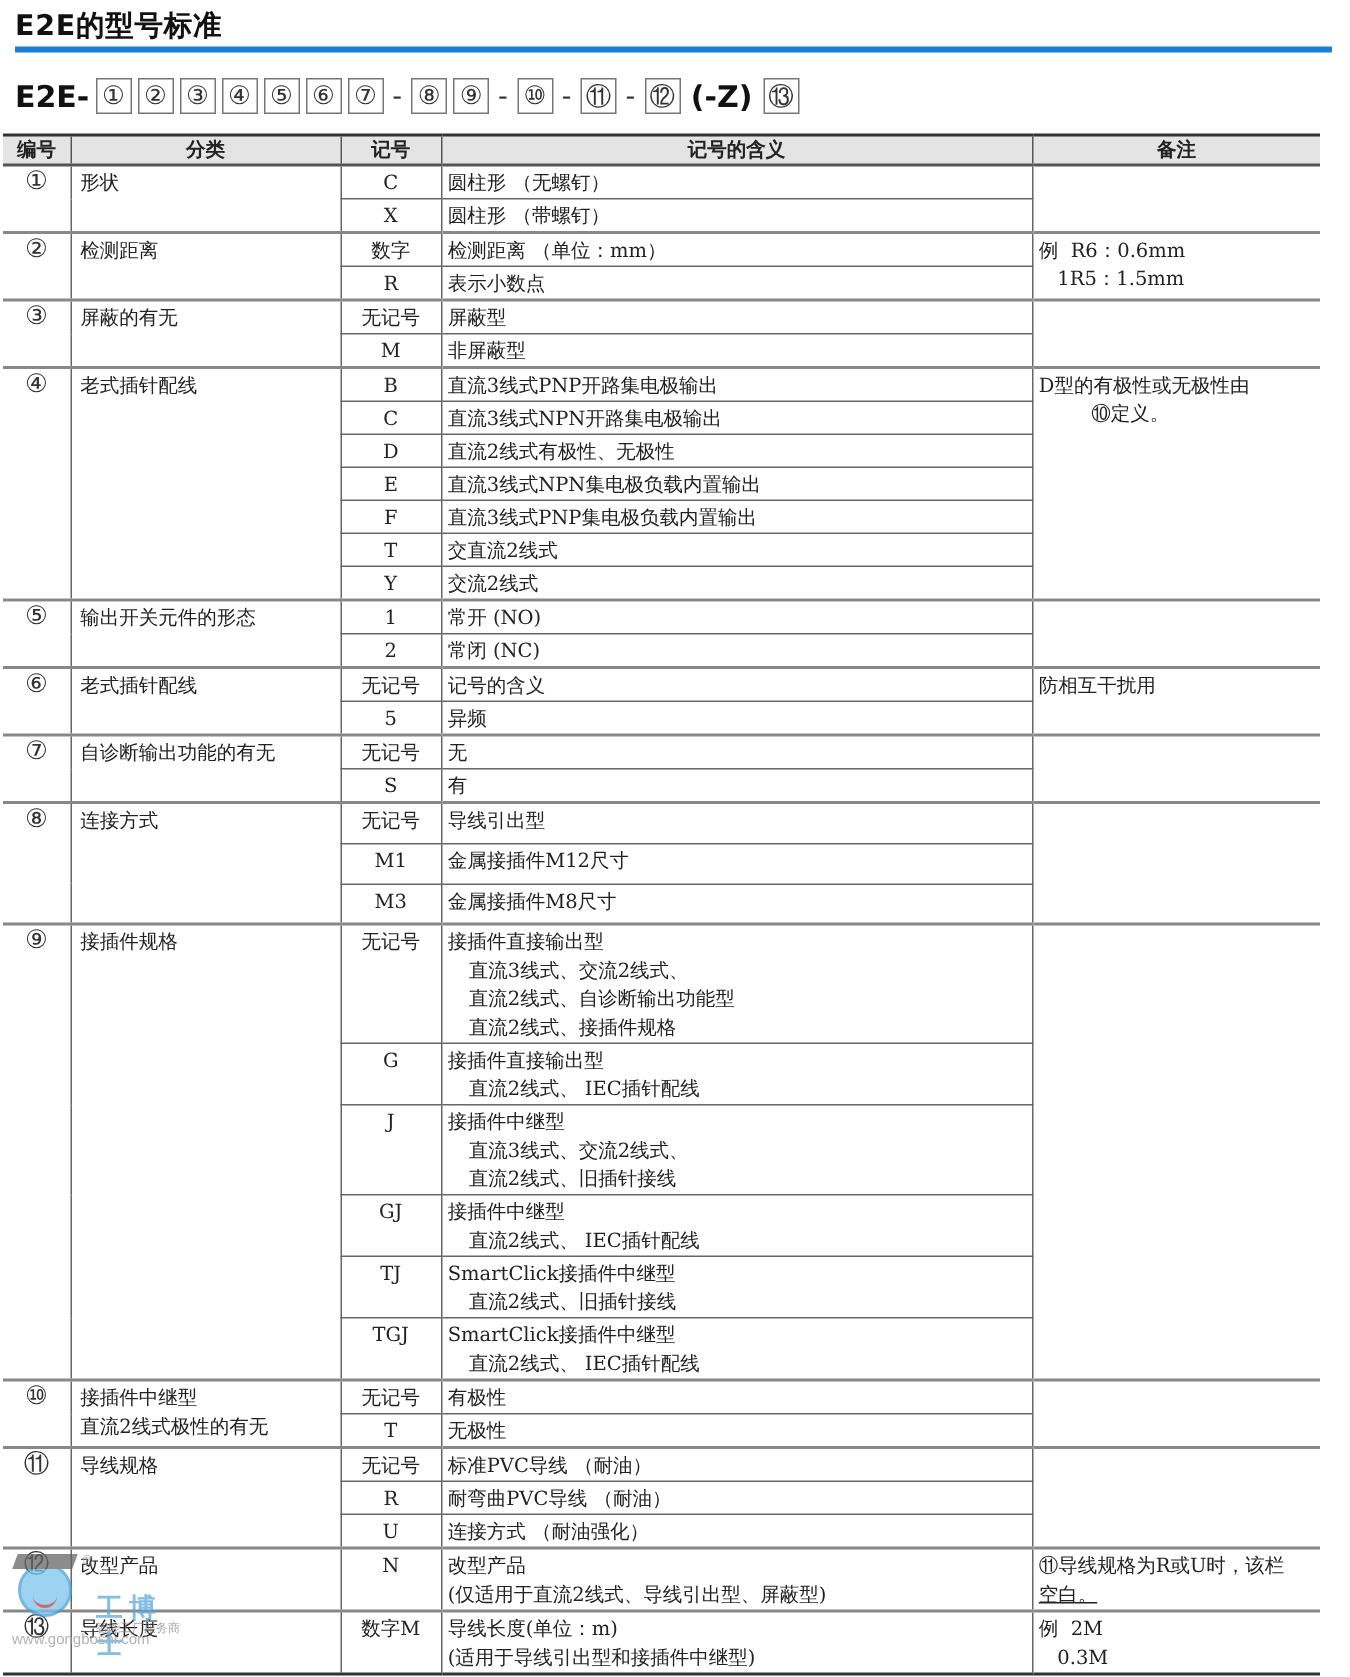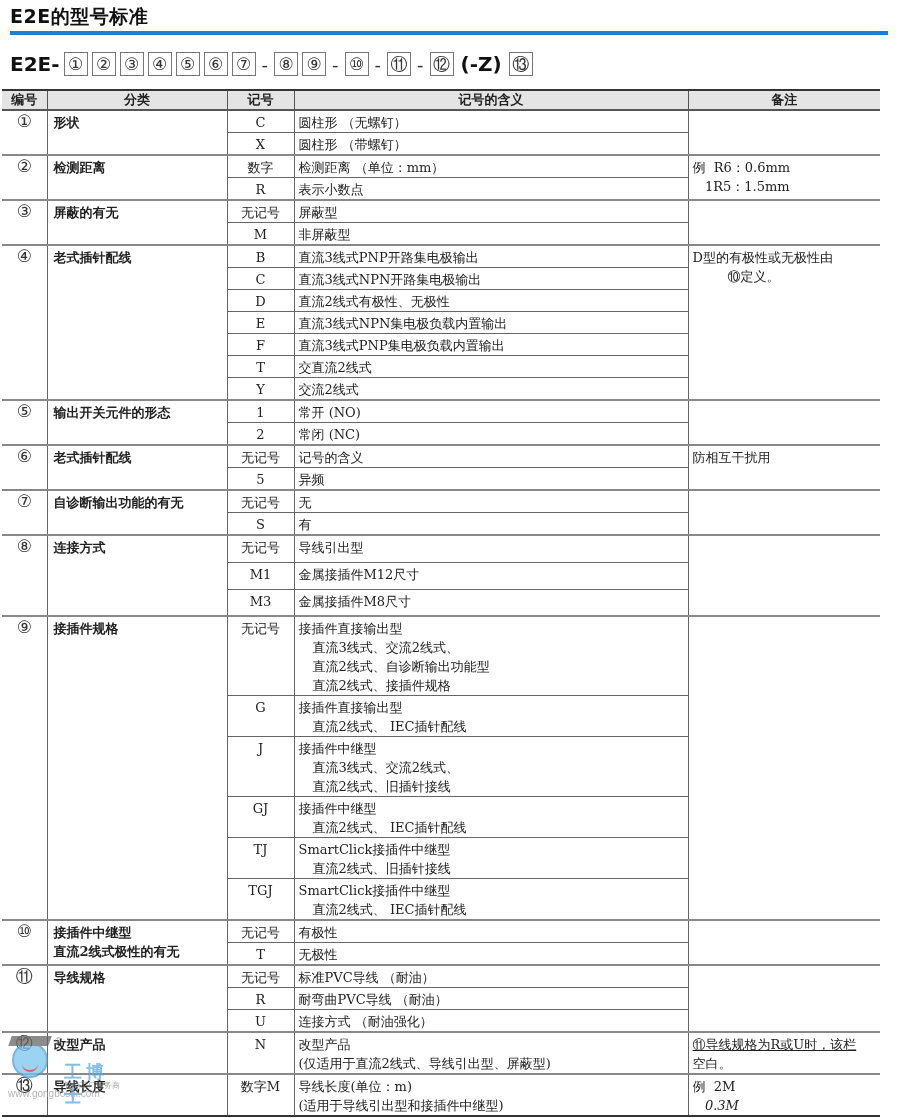--- a/index.html
+++ b/index.html
@@ -45,21 +45,21 @@
   table.spec td {
     border: 1px solid #666; vertical-align: top; padding: 2px 4px 0 4px; line-height: 19px;
   }
   table.spec td:first-child { border-left: none; }
   table.spec td:last-child { border-right: none; }
   td.num {
     text-align: center; font-family: "DejaVu Sans", "Liberation Sans", sans-serif;
     font-size: 17px; color: #333; padding-top: 1px !important;
   }
   td.sym { text-align: center; }
-  td.cat { padding-left: 6px !important; font-weight: bold; }
+  td.cat { padding-left: 6px !important; }
   tr.grp td { border-top: 2px solid #888; }
   table.spec tbody tr:last-child td { border-bottom: 2px solid #333; }
   .indent { padding-left: 14px; display: block; }
   .line { display: block; }
 
   .notes {
     position: absolute; left: 10px; top: 1079px; font-size: 12px; line-height: 15px; color: #333;
   }
   .notes b { font-family: "DejaVu Sans", "Liberation Sans", sans-serif; }
   .notes .n2 { padding-left: 28px; display: block; }
@@ -390,35 +390,35 @@
       </tr>
       <tr class="grp" style="height: 40px;">
         <td class="num" rowspan="1">⑫</td>
         <td class="cat" rowspan="1">改型产品</td>
         <td class="sym">N</td>
         <td>
           <span class="line">改型产品</span>
           <span class="line">(仅适用于直流2线式、导线引出型、屏蔽型)</span>
         </td>
         <td rowspan="1">
-          <span class="line" style="white-space: pre; text-decoration: underline;">⑪导线规格为R或U时，该栏</span>
-          <span class="line" style="white-space: pre;">空白。</span>
+          <span class="line" style="white-space: pre;">⑪导线规格为R或U时，该栏</span>
+          <span class="line" style="white-space: pre; text-decoration: underline;">空白。</span>
         </td>
       </tr>
       <tr class="grp" style="height: 40px;">
         <td class="num" rowspan="1">⑬</td>
         <td class="cat" rowspan="1">导线长度</td>
         <td class="sym">数字M</td>
         <td>
           <span class="line">导线长度(单位：m)</span>
           <span class="line">(适用于导线引出型和接插件中继型)</span>
         </td>
         <td rowspan="1">
           <span class="line" style="white-space: pre;">例  2M</span>
-          <span class="line" style="white-space: pre; font-style: italic;">   0.3M</span>
+          <span class="line" style="white-space: pre;">   0.3M</span>
         </td>
       </tr>
     </tbody>
 </table>
 
 <div class="watermark">
   <div class="wm-face"></div>
   <div class="wm-cap"></div>
   <span class="wm-reg">®</span>
   <div class="wm-text">工博士</div>

